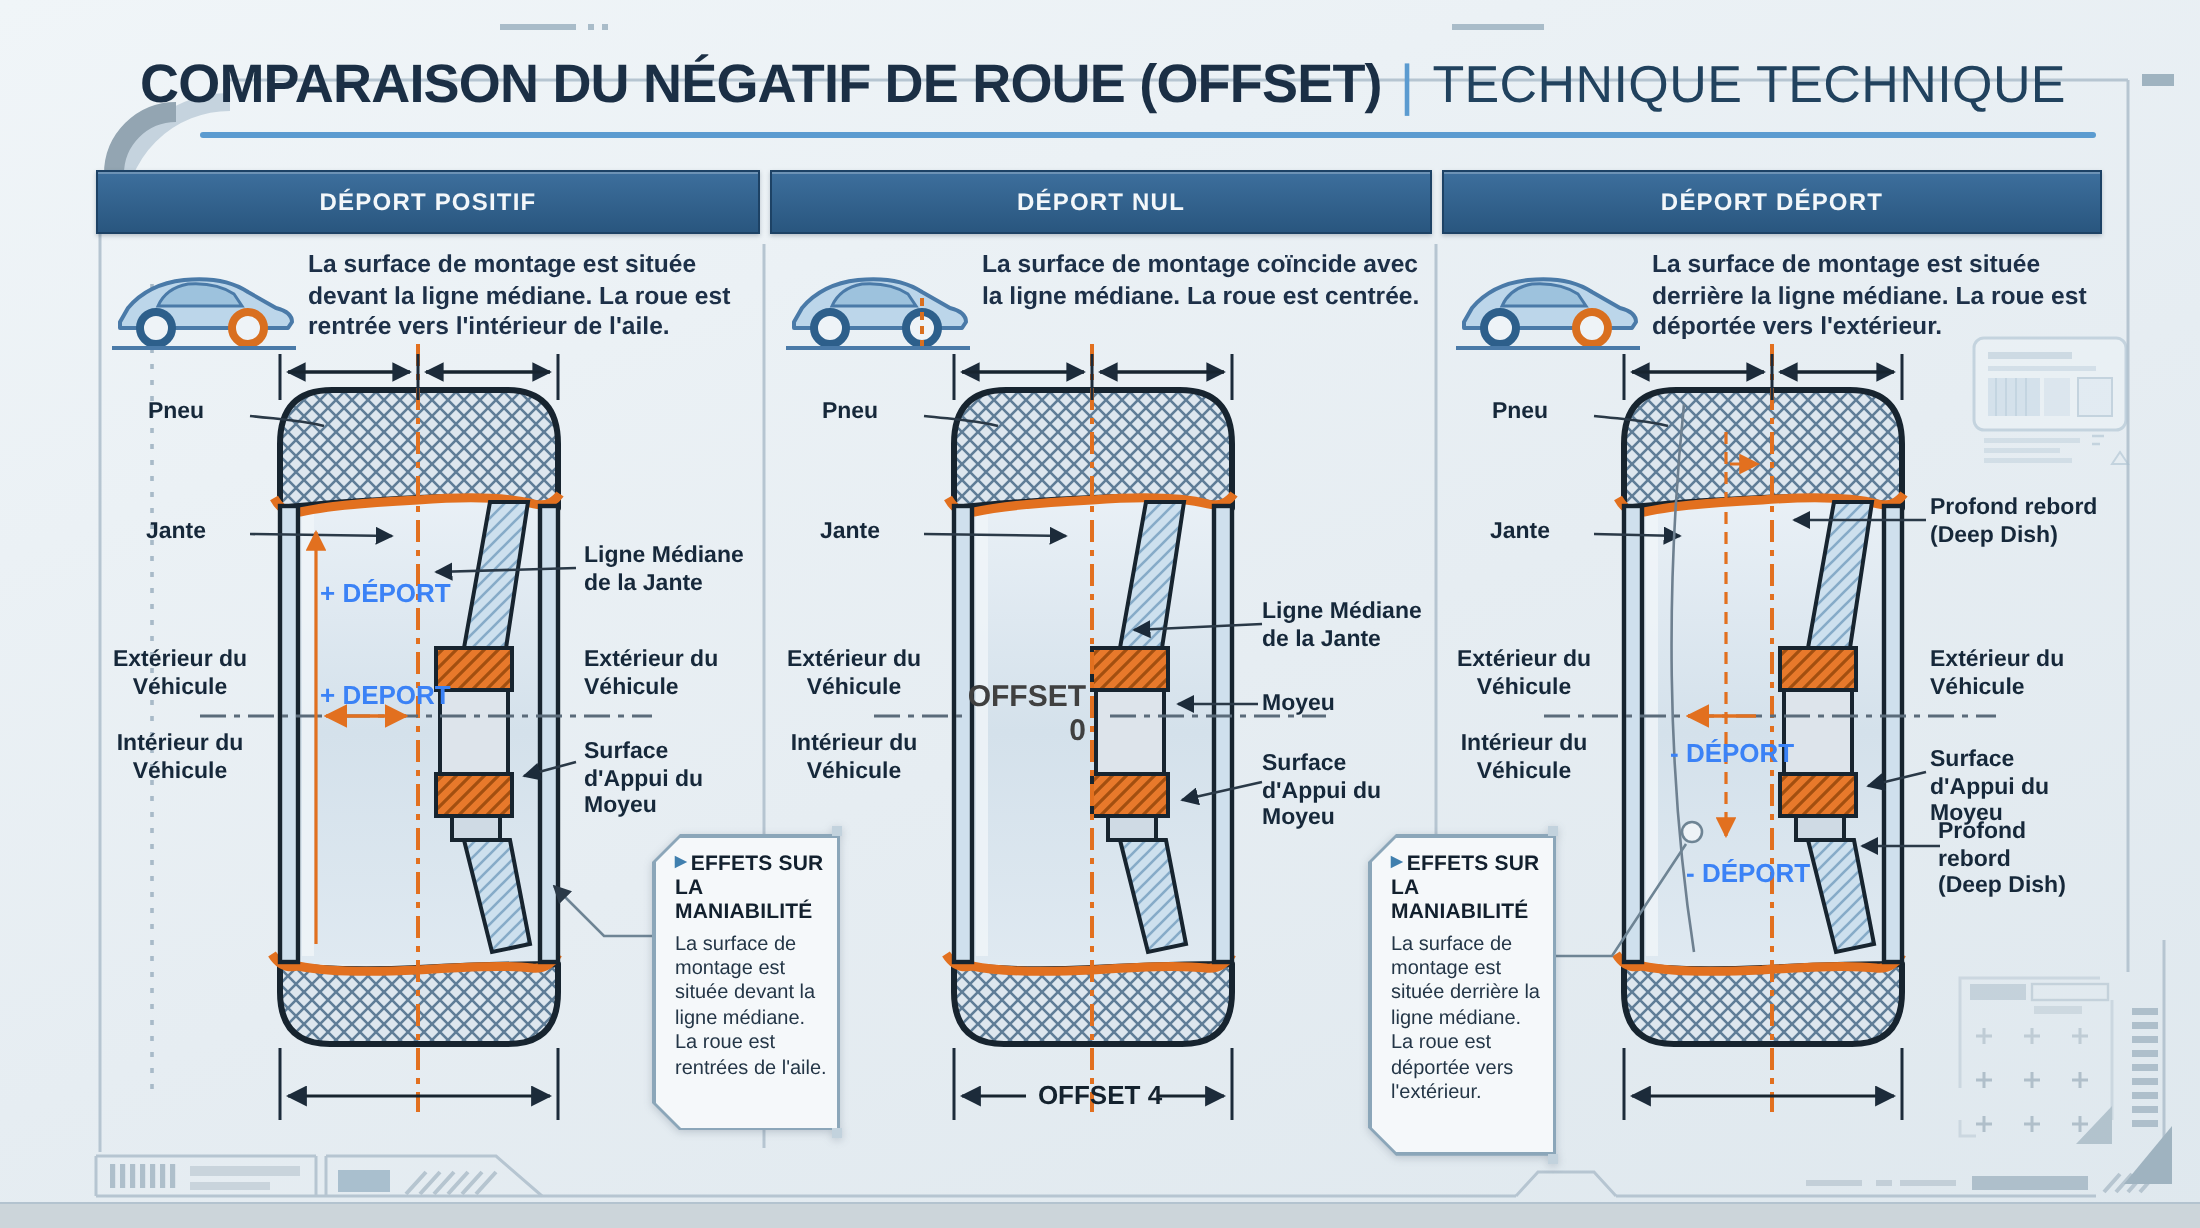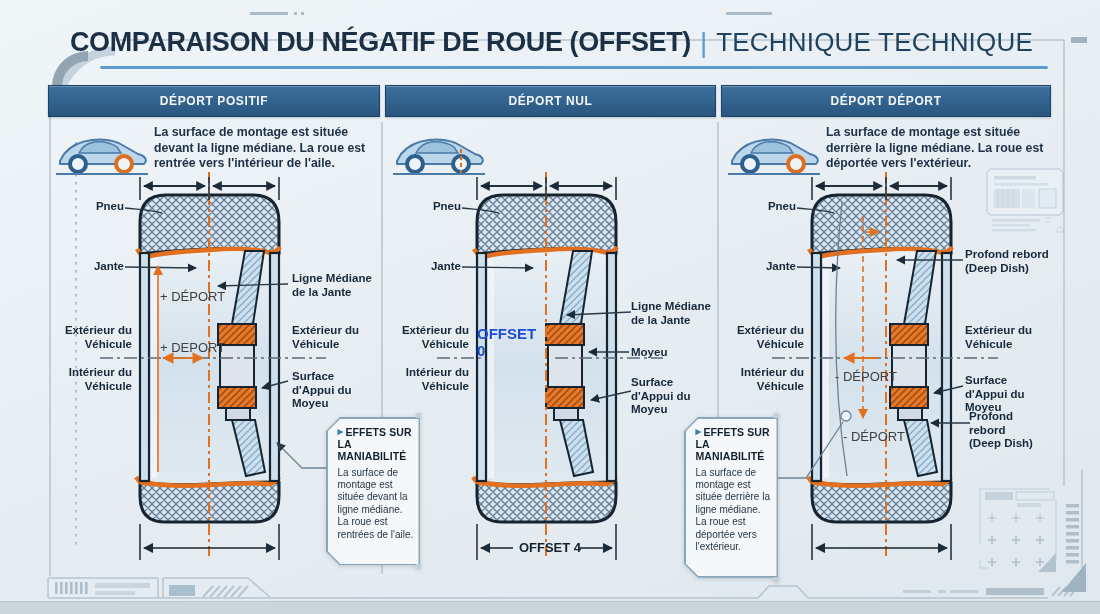--- a/index.html
+++ b/index.html
@@ -18,23 +18,23 @@
   .phead{position:absolute;top:85px;height:30px;z-index:2;
     background:linear-gradient(180deg,#3d6f9d,#29567f);
     border:1px solid #1d4265;box-shadow:inset 0 1px 0 rgba(255,255,255,.25),0 1px 2px rgba(30,50,70,.25);
     color:#f3f7fa;font-weight:700;font-size:12px;letter-spacing:0.6px;
     display:flex;align-items:center;justify-content:center}
   .panel{position:absolute;top:120px;width:330px;height:455px;z-index:2}
   .desc{position:absolute;left:106px;top:5px;width:220px;font-size:12.3px;font-weight:700;color:#1d3048;line-height:1.27}
   .car{position:absolute;left:6px;top:8px;width:96px;height:50px}
   .wheel{position:absolute;left:0;top:0;width:330px;height:455px}
   .lbl{position:absolute;font-size:11.5px;font-weight:700;color:#16283a;line-height:1.18;z-index:3}
-  .lbl.r{text-align:right}
-  .ann{position:absolute;font-size:13px;font-weight:400;color:#404040;white-space:nowrap;z-index:3}
-  .offset0{position:absolute;left:92px;top:206px;width:66px;text-align:left;font-weight:800;color:#1d4ed8;font-size:15px;line-height:1.12;z-index:3}
+  .lbl.r{text-align:center}
+  .ann{position:absolute;font-size:13px;font-weight:700;color:#3b82f6;white-space:nowrap;z-index:3}
+  .offset0{position:absolute;left:92px;top:221px;width:66px;text-align:right;font-weight:800;color:#404040;font-size:15px;line-height:1.12;z-index:3}
   .dimlabel{position:absolute;left:120px;top:420px;width:90px;text-align:center;font-size:13px;font-weight:800;color:#14222e;z-index:3}
   .callout{position:absolute;width:94px;z-index:5;filter:drop-shadow(0 1px 2px rgba(40,60,80,.22))}
   .callout .bg{clip-path:polygon(14px 0,100% 0,100% 100%,14px 100%,0 calc(100% - 14px),0 14px);background:#8ba6b9;padding:1.5px}
   .callout .in{clip-path:polygon(13px 0,100% 0,100% 100%,13px 100%,0 calc(100% - 13px),0 13px);background:#f5f8fa;padding:7px 5px 23px 10px}
   .callout h4{margin:0 0 4px;font-size:10.5px;line-height:1.18;color:#12202e;letter-spacing:0.1px}
   .callout .mk{color:#3f7fae;font-size:7.5px;vertical-align:2px;margin-right:2px}
   .callout p{margin:0;font-size:10px;line-height:1.24;color:#243647;font-weight:500}
   .callout .sq{position:absolute;width:5px;height:5px;background:#c2d2dd}
   .footer{position:absolute;left:0;top:601px;width:1100px;height:13px;background:#ccd5da;border-top:1px solid #b3c3cf;z-index:1}
 </style>
@@ -273,20 +273,21 @@
     <line x1="246" y1="271" x2="206" y2="280" stroke="#2a3947" stroke-width="1.3" marker-end="url(#w1mk)"></line>
 </svg></div>
   <div class="car" id="car-1"><svg width="96" height="50" viewBox="0 0 96 50">
   <path d="M6,33 L10,26 Q20,14 38,12 Q58,10 70,18 L84,26 Q92,28 92,33 L90,36 L6,36 Z" fill="#bcd6ea" stroke="#4a7aa8" stroke-width="2" stroke-linejoin="round"></path>
   <path d="M25,25 Q29,16 40,14 Q54,13 63,19 L67,25 Z" fill="#9dc2dd" stroke="#4a7aa8" stroke-width="1.5"></path>
   <circle cx="24" cy="36" r="8" fill="#eef3f7" stroke="#2d5f8b" stroke-width="4"></circle>
   <circle cx="70" cy="36" r="8" fill="#eef3f7" stroke="#2d5f8b" stroke-width="4"></circle>
   <line x1="70" y1="21" x2="70" y2="49" stroke="#d96f1f" stroke-width="2" stroke-dasharray="4 3"></line>
   <line x1="2" y1="46" x2="94" y2="46" stroke="#4a7aa8" stroke-width="2"></line>
 </svg></div>
+  <div class="desc">La surface de montage coïncide avec la ligne médiane. La roue est centrée.</div>
   <div class="lbl r" style="left:4px;top:80px;width:72px">Pneu</div>
   <div class="lbl r" style="left:4px;top:140px;width:72px">Jante</div>
   <div class="lbl r" style="left:0;top:204px;width:84px">Extérieur du Véhicule</div>
   <div class="lbl r" style="left:0;top:246px;width:84px">Intérieur du Véhicule</div>
   <div class="lbl" style="left:246px;top:180px;width:84px">Ligne Médiane de la Jante</div>
   <div class="lbl" style="left:246px;top:226px;width:60px">Moyeu</div>
   <div class="lbl" style="left:246px;top:256px;width:86px">Surface d'Appui du Moyeu</div>
   <div class="offset0">
     <div>OFFSET</div>
     <div>0</div>

